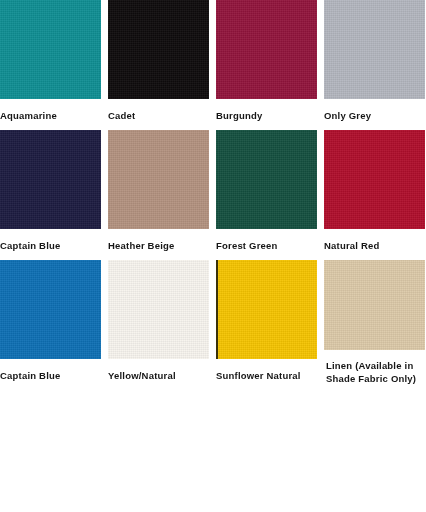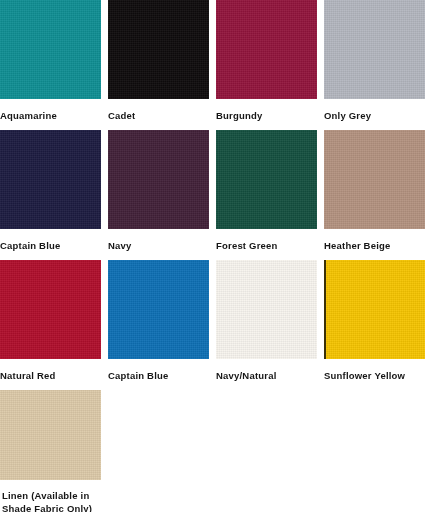--- a/index.html
+++ b/index.html
@@ -94,45 +94,41 @@
     </div>
     <div class="swatch-cell">
       <div class="swatch-chip" style="background-color: rgb(179, 182, 191);"></div>
       <div class="swatch-label">Only Grey</div>
     </div>
     <div class="swatch-cell">
       <div class="swatch-chip" style="background-color: rgb(28, 27, 64);"></div>
       <div class="swatch-label">Captain Blue</div>
     </div>
     <div class="swatch-cell">
-      <div class="swatch-chip" style="background-color: rgb(65, 32, 56);"></div>
-      <div class="swatch-label">Navy</div>
+      <div class="swatch-chip" style="background-color: rgb(179, 146, 127);"></div>
+      <div class="swatch-label">Heather Beige</div>
     </div>
     <div class="swatch-cell">
       <div class="swatch-chip" style="background-color: rgb(20, 80, 63);"></div>
       <div class="swatch-label">Forest Green</div>
-    </div>
-    <div class="swatch-cell">
-      <div class="swatch-chip" style="background-color: rgb(179, 146, 127);"></div>
-      <div class="swatch-label">Heather Beige</div>
     </div>
     <div class="swatch-cell">
       <div class="swatch-chip" style="background-color: rgb(176, 13, 43);"></div>
       <div class="swatch-label">Natural Red</div>
     </div>
     <div class="swatch-cell">
       <div class="swatch-chip" style="background-color: rgb(13, 111, 180);"></div>
       <div class="swatch-label">Captain Blue</div>
     </div>
     <div class="swatch-cell">
       <div class="swatch-chip" style="background-color: rgb(247, 244, 238);"></div>
-      <div class="swatch-label">Navy/Natural</div>
+      <div class="swatch-label">Yellow/Natural</div>
     </div>
     <div class="swatch-cell">
       <div class="swatch-chip" style="background-color: rgb(245, 196, 0); border-left: 2px solid rgb(58, 49, 8);"></div>
-      <div class="swatch-label">Sunflower Yellow</div>
+      <div class="swatch-label">Sunflower Natural</div>
     </div>
     <div class="swatch-cell">
       <div class="swatch-chip tall" style="background-color: rgb(220, 201, 168);"></div>
       <div class="swatch-label left-align">Linen (Available in
 Shade Fabric Only)</div>
     </div>
   </div>
 
 </body></html>

